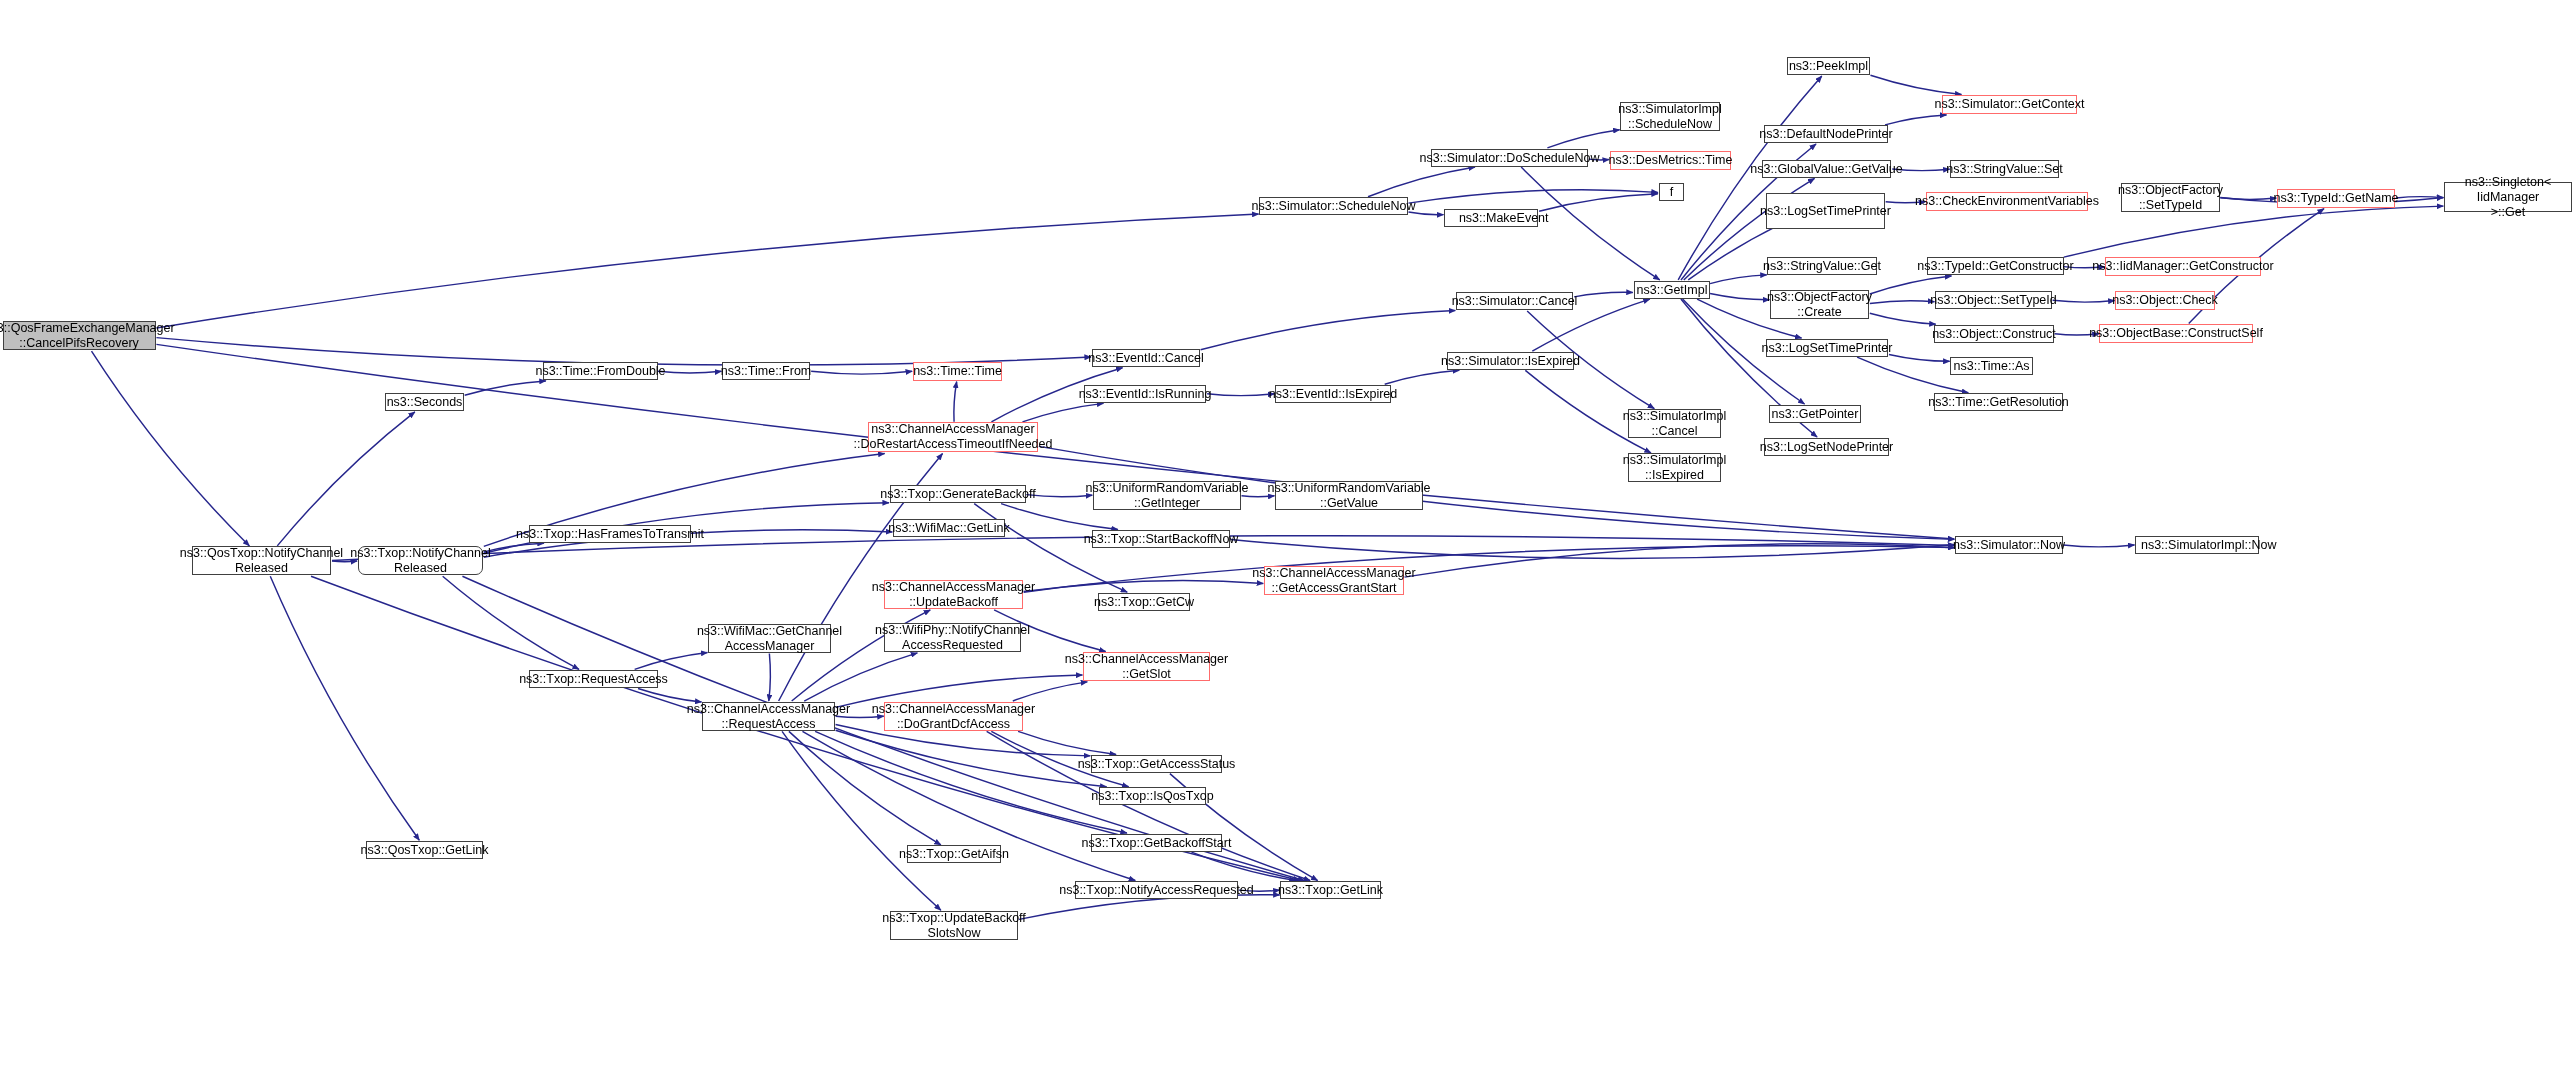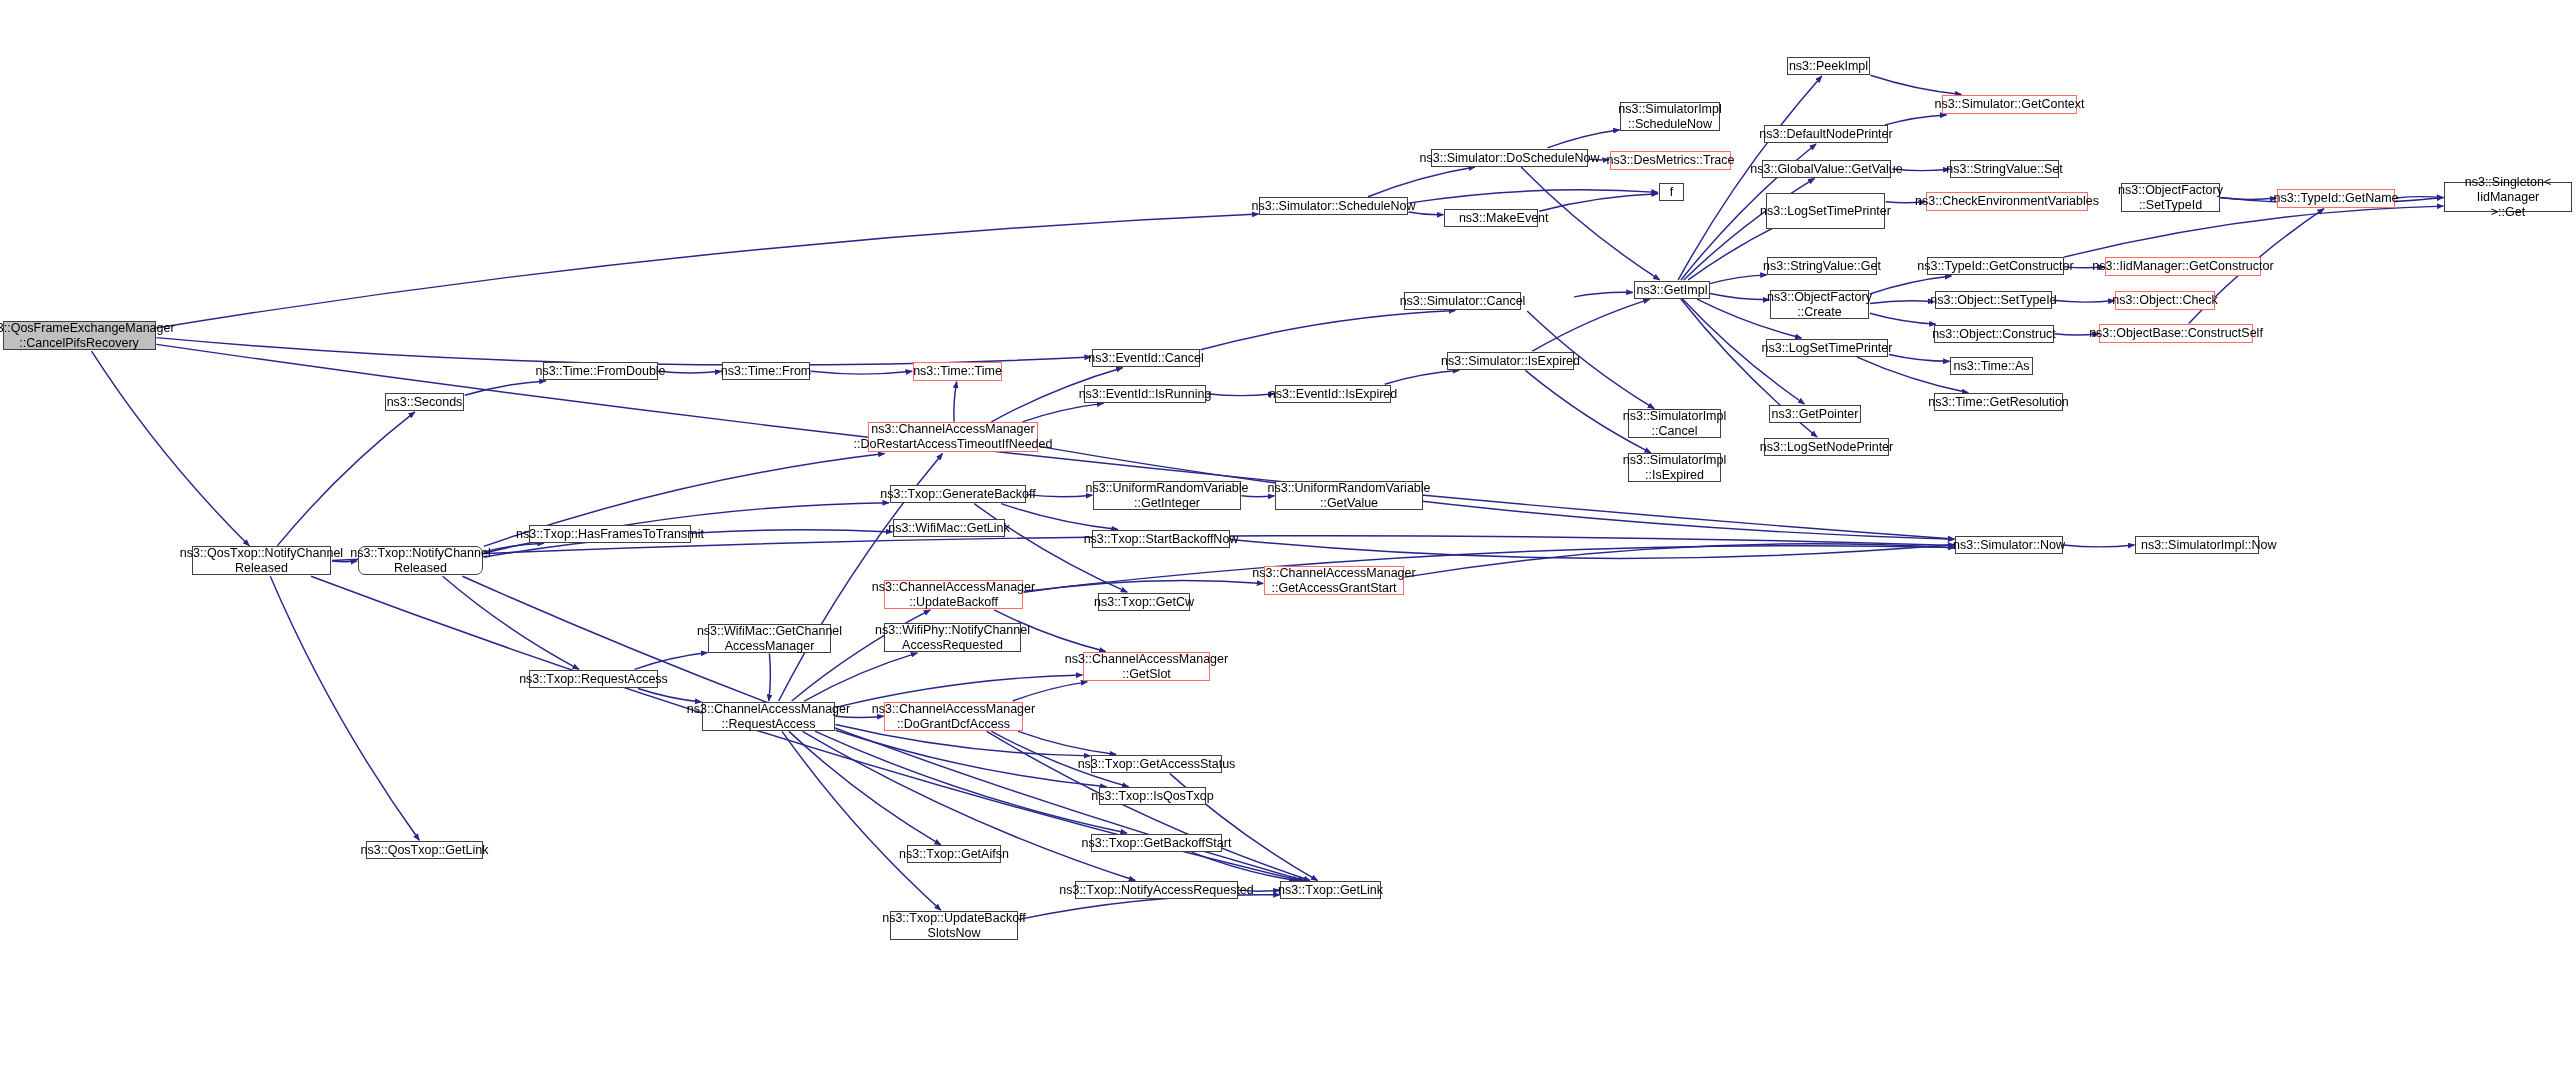--- a/index.html
+++ b/index.html
@@ -163,27 +163,27 @@
       <div class="node" style="left: 907px; top: 845px; width: 94px; height: 18px;">ns3::Txop::GetAifsn</div>
       <div class="node" style="left: 1075px; top: 881px; width: 163px; height: 18px;">ns3::Txop::NotifyAccessRequested</div>
       <div class="node" style="left: 1280px; top: 881px; width: 101px; height: 18px;">ns3::Txop::GetLink</div>
       <div class="node" style="left: 890px; top: 911px; width: 128px; height: 29px;">ns3::Txop::UpdateBackoff
 SlotsNow</div>
       <div class="node" style="left: 366px; top: 841px; width: 117px; height: 18px;">ns3::QosTxop::GetLink</div>
       <div class="node" style="left: 1092px; top: 349px; width: 108px; height: 18px;">ns3::EventId::Cancel</div>
       <div class="node" style="left: 1084px; top: 385px; width: 122px; height: 18px;">ns3::EventId::IsRunning</div>
       <div class="node" style="left: 1275px; top: 385px; width: 116px; height: 18px;">ns3::EventId::IsExpired</div>
       <div class="node" style="left: 1447px; top: 352px; width: 127px; height: 18px;">ns3::Simulator::IsExpired</div>
-      <div class="node" style="left: 1404px; top: 292px; width: 117px; height: 18px;">ns3::Simulator::Cancel</div>
+      <div class="node" style="left: 1456px; top: 292px; width: 117px; height: 18px;">ns3::Simulator::Cancel</div>
       <div class="node" style="left: 1259px; top: 197px; width: 149px; height: 18px;">ns3::Simulator::ScheduleNow</div>
       <div class="node" style="left: 1431px; top: 149px; width: 157px; height: 18px;">ns3::Simulator::DoScheduleNow</div>
       <div class="node" style="left: 1444px; top: 209px; width: 94px; height: 18px; padding-left: 28px;">ns3::MakeEvent</div>
       <div class="node" style="left: 1620px; top: 102px; width: 100px; height: 29px;">ns3::SimulatorImpl
 ::ScheduleNow</div>
-      <div class="node red" style="left: 1610px; top: 151px; width: 121px; height: 19px;">ns3::DesMetrics::Trace</div>
+      <div class="node red" style="left: 1610px; top: 151px; width: 121px; height: 19px;">ns3::DesMetrics::Time</div>
       <div class="node" style="left: 1659px; top: 183px; width: 25px; height: 18px;">f</div>
       <div class="node" style="left: 1634px; top: 281px; width: 76px; height: 18px;">ns3::GetImpl</div>
       <div class="node" style="left: 1628px; top: 409px; width: 93px; height: 29px;">ns3::SimulatorImpl
 ::Cancel</div>
       <div class="node" style="left: 1628px; top: 453px; width: 93px; height: 29px;">ns3::SimulatorImpl
 ::IsExpired</div>
       <div class="node" style="left: 1787px; top: 57px; width: 83px; height: 18px;">ns3::PeekImpl</div>
       <div class="node red" style="left: 1942px; top: 95px; width: 135px; height: 19px;">ns3::Simulator::GetContext</div>
       <div class="node" style="left: 1764px; top: 125px; width: 124px; height: 18px;">ns3::DefaultNodePrinter</div>
       <div class="node" style="left: 1762px; top: 160px; width: 129px; height: 18px;">ns3::GlobalValue::GetValue</div>

